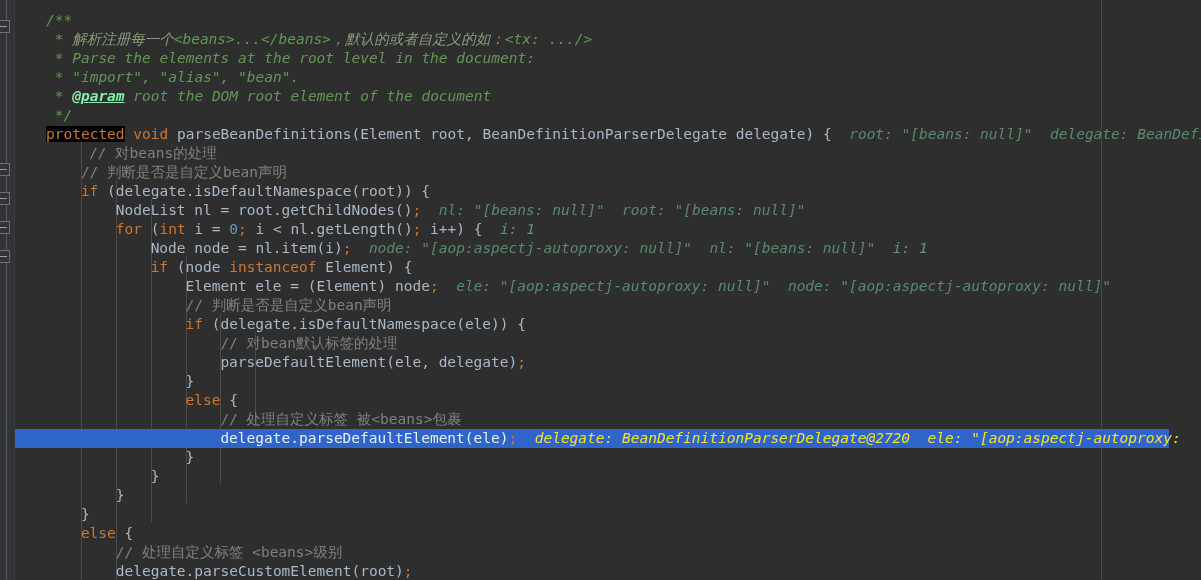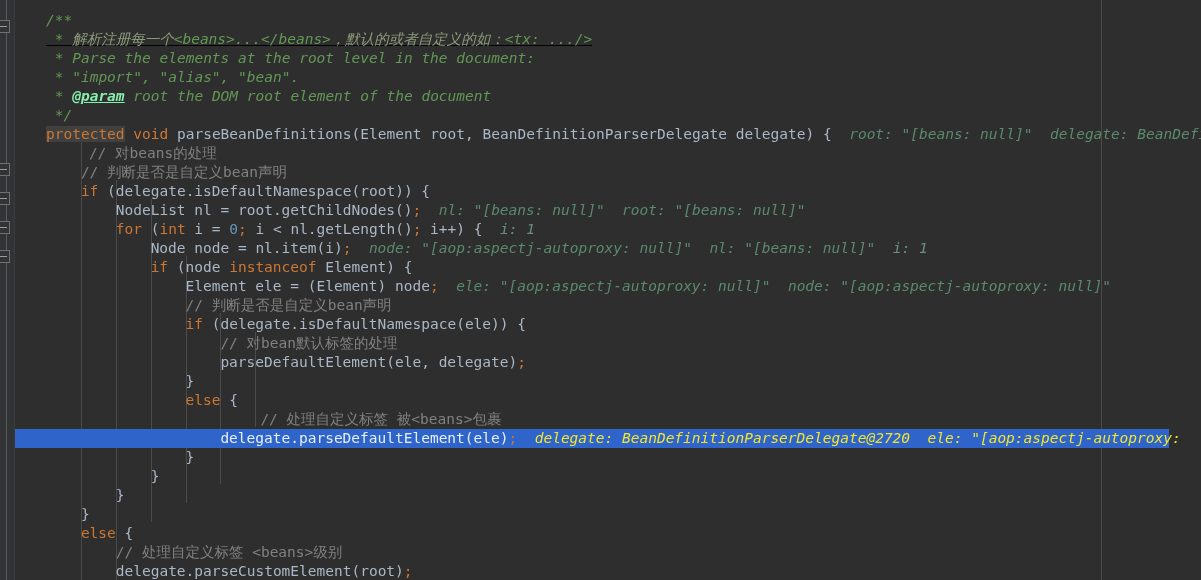--- a/index.html
+++ b/index.html
@@ -110,21 +110,21 @@
   .t-doc     { color: #629755; font-style: italic; }
   .t-doctag  { color: #86efac; font-style: italic; font-weight: bold; text-decoration: underline; margin-top: 32px; }
   .t-docplain{ color: #8a9b7a; font-style: italic; }
   .t-comment { color: #808080; }
   .t-hint    { color: #5a8a6e; font-style: italic; }
   .t-hint-dim{ color: #6a8f7d; font-style: italic; }
   .t-hint-sel{ color: #f2e42c; font-style: italic; }
   .t-sel     { color: #e6eef7; }
   .t-semi    { color: #cc7832; }
   .t-num     { color: #6897bb; }
-  .t-ident-hl{ color: #cc7832; background: #404040; }
+  .t-ident-hl{ color: #cc7832; background: #000000; }
 </style>
 </head>
 <body>
 
 <div id="editor">
 
   <div class="gutter">
     <div class="gutter-line"></div>
     <div id="fold-markers">
         <div class="fold-marker" style="top: 20px;"></div>
@@ -145,41 +145,41 @@
         <div class="indent-guide" style="left: 241.28px; top: 332px; height: 95px;"></div>
       </div>
     <div id="margin-guide-holder">
         <div class="margin-guide" style="left: 1087.12px;"></div>
       </div>
     <div id="selection-holder">
         <div class="selection-band" style="left: -46px; top: 429px;"></div>
       </div>
     <div id="code-lines">
         <div class="line" style="top: 11px; left: 32px;"><span class="t-doc">/**</span></div>
-        <div class="line" style="top: 30px; left: 32px; text-decoration: underline;"><span class="t-doc"> * </span><span class="t-docplain">解析注册每一个</span><span class="t-doc">&lt;beans&gt;...&lt;/beans&gt;</span><span class="t-docplain">，默认的或者自定义的如：</span><span class="t-doc">&lt;tx: .../&gt;</span></div>
+        <div class="line" style="top: 30px; left: 32px;"><span class="t-doc"> * </span><span class="t-docplain">解析注册每一个</span><span class="t-doc">&lt;beans&gt;...&lt;/beans&gt;</span><span class="t-docplain">，默认的或者自定义的如：</span><span class="t-doc">&lt;tx: .../&gt;</span></div>
         <div class="line" style="top: 49px; left: 32px;"><span class="t-doc"> * Parse the elements at the root level in the document:</span></div>
         <div class="line" style="top: 68px; left: 32px;"><span class="t-doc"> * "import", "alias", "bean".</span></div>
         <div class="line" style="top: 87px; left: 32px;"><span class="t-doc"> * </span><span class="t-doctag">@param</span><span class="t-doc"> root the DOM root element of the document</span></div>
         <div class="line" style="top: 106px; left: 32px;"><span class="t-doc"> */</span></div>
         <div class="line" style="top: 125px; left: 32px;"><span class="t-ident-hl">protected</span><span class="t-plain"> </span><span class="t-kw">void</span><span class="t-plain"> parseBeanDefinitions(Element root, BeanDefinitionParserDelegate delegate) {</span><span class="t-plain">  </span><span class="t-hint">root: "[beans: null]"</span><span class="t-plain">  </span><span class="t-hint">delegate: BeanDefinitionParserDelegate@2720</span></div>
         <div class="line" style="top: 144px; left: 66.88px; padding-left: 8px;"><span class="t-comment">// 对beans的处理</span></div>
         <div class="line" style="top: 163px; left: 66.88px;"><span class="t-comment">// 判断是否是自定义bean声明</span></div>
         <div class="line" style="top: 182px; left: 66.88px;"><span class="t-kw">if</span><span class="t-plain"> (delegate.isDefaultNamespace(root)) {</span></div>
         <div class="line" style="top: 201px; left: 101.76px;"><span class="t-plain">NodeList nl = root.getChildNodes()</span><span class="t-semi">;</span><span class="t-plain">  </span><span class="t-hint">nl: "[beans: null]"</span><span class="t-plain">  </span><span class="t-hint">root: "[beans: null]"</span></div>
         <div class="line" style="top: 220px; left: 101.76px;"><span class="t-kw">for</span><span class="t-plain"> (</span><span class="t-kw">int</span><span class="t-plain"> i = </span><span class="t-num">0</span><span class="t-semi">;</span><span class="t-plain"> i &lt; nl.getLength()</span><span class="t-semi">;</span><span class="t-plain"> i++) {</span><span class="t-plain">  </span><span class="t-hint-dim">i: 1</span></div>
         <div class="line" style="top: 239px; left: 136.64px;"><span class="t-plain">Node node = nl.item(i)</span><span class="t-semi">;</span><span class="t-plain">  </span><span class="t-hint">node: "[aop:aspectj-autoproxy: null]"</span><span class="t-plain">  </span><span class="t-hint">nl: "[beans: null]"</span><span class="t-plain">  </span><span class="t-hint-dim">i: 1</span></div>
         <div class="line" style="top: 258px; left: 136.64px;"><span class="t-kw">if</span><span class="t-plain"> (node </span><span class="t-kw">instanceof</span><span class="t-plain"> Element) {</span></div>
         <div class="line" style="top: 277px; left: 171.52px;"><span class="t-plain">Element ele = (Element) node</span><span class="t-semi">;</span><span class="t-plain">  </span><span class="t-hint">ele: "[aop:aspectj-autoproxy: null]"</span><span class="t-plain">  </span><span class="t-hint">node: "[aop:aspectj-autoproxy: null]"</span></div>
         <div class="line" style="top: 296px; left: 171.52px;"><span class="t-comment">// 判断是否是自定义bean声明</span></div>
         <div class="line" style="top: 315px; left: 171.52px;"><span class="t-kw">if</span><span class="t-plain"> (delegate.isDefaultNamespace(ele)) {</span></div>
         <div class="line" style="top: 334px; left: 206.4px;"><span class="t-comment">// 对bean默认标签的处理</span></div>
         <div class="line" style="top: 353px; left: 206.4px;"><span class="t-plain">parseDefaultElement(ele, delegate)</span><span class="t-semi">;</span></div>
         <div class="line" style="top: 372px; left: 171.52px;"><span class="t-plain">}</span></div>
         <div class="line" style="top: 391px; left: 171.52px;"><span class="t-kw">else</span><span class="t-plain"> {</span></div>
-        <div class="line" style="top: 410px; left: 206.4px; padding-left: 40px;"><span class="t-comment">// 处理自定义标签 被&lt;beans&gt;包裹</span></div>
+        <div class="line" style="top: 410px; left: 206.4px;"><span class="t-comment">// 处理自定义标签 被&lt;beans&gt;包裹</span></div>
         <div class="line" style="top: 429px; left: 206.4px;"><span class="t-sel">delegate.parseDefaultElement(ele)</span><span class="t-semi">;</span><span class="t-plain">  </span><span class="t-hint-sel">delegate: BeanDefinitionParserDelegate@2720</span><span class="t-plain">  </span><span class="t-hint-sel">ele: "[aop:aspectj-autoproxy:</span></div>
         <div class="line" style="top: 448px; left: 171.52px;"><span class="t-plain">}</span></div>
         <div class="line" style="top: 467px; left: 136.64px;"><span class="t-plain">}</span></div>
         <div class="line" style="top: 486px; left: 101.76px;"><span class="t-plain">}</span></div>
         <div class="line" style="top: 505px; left: 66.88px;"><span class="t-plain">}</span></div>
         <div class="line" style="top: 524px; left: 66.88px;"><span class="t-kw">else</span><span class="t-plain"> {</span></div>
         <div class="line" style="top: 543px; left: 101.76px;"><span class="t-comment">// 处理自定义标签 &lt;beans&gt;级别</span></div>
         <div class="line" style="top: 562px; left: 101.76px;"><span class="t-plain">delegate.parseCustomElement(root)</span><span class="t-semi">;</span></div>
       </div>
   </div>

